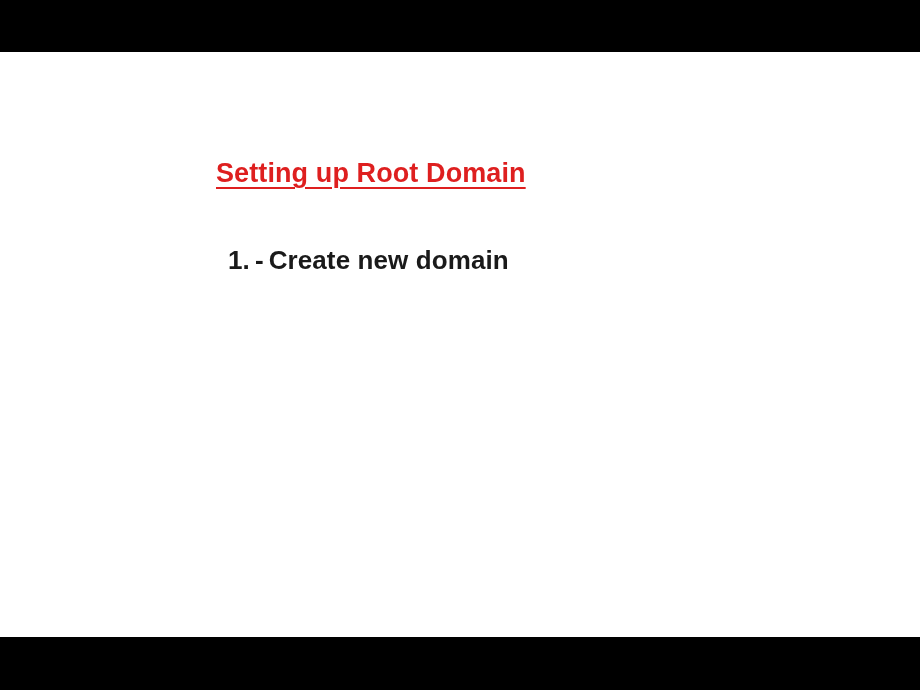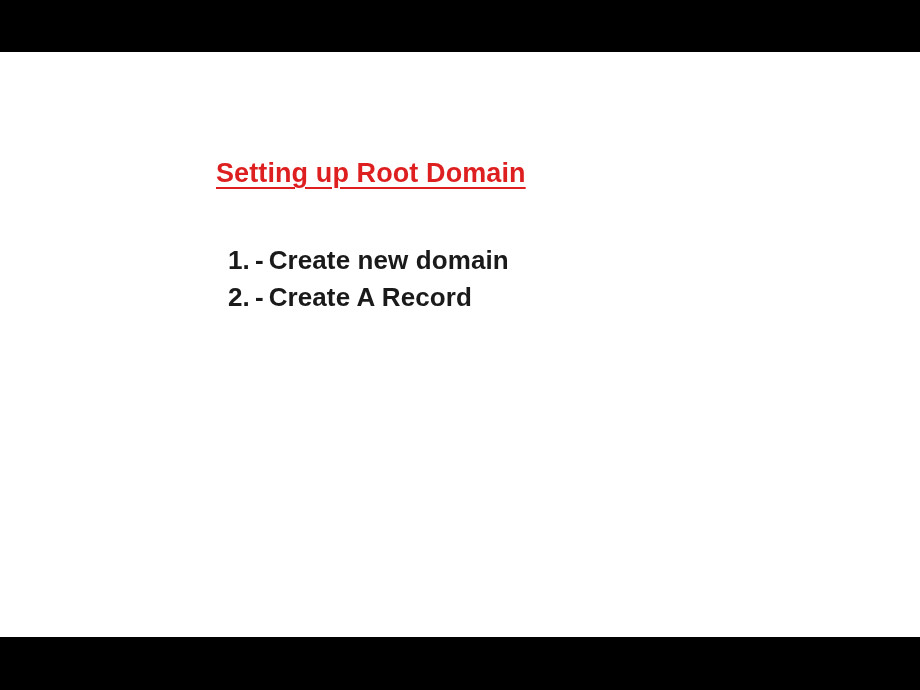--- a/index.html
+++ b/index.html
@@ -117,23 +117,20 @@
     <div id="slide-body">
 
       <h1 id="slide-title">Setting up Root Domain</h1>
 
       <ol id="steps-list">
 
         <li class="step-item">
           <span class="step-num">1.</span><span class="step-dash">-</span><span class="step-text">Create new domain</span>
         </li>
 
-        <li class="step-item">
-          <span class="step-num">2.</span><span class="step-dash">-</span><span class="step-text">Create A Record</span>
-        </li>
 
 
 
       </ol>
 
     </div>
   </div>
 
   <div class="letterbox" id="letterbox-bottom"></div>
 

